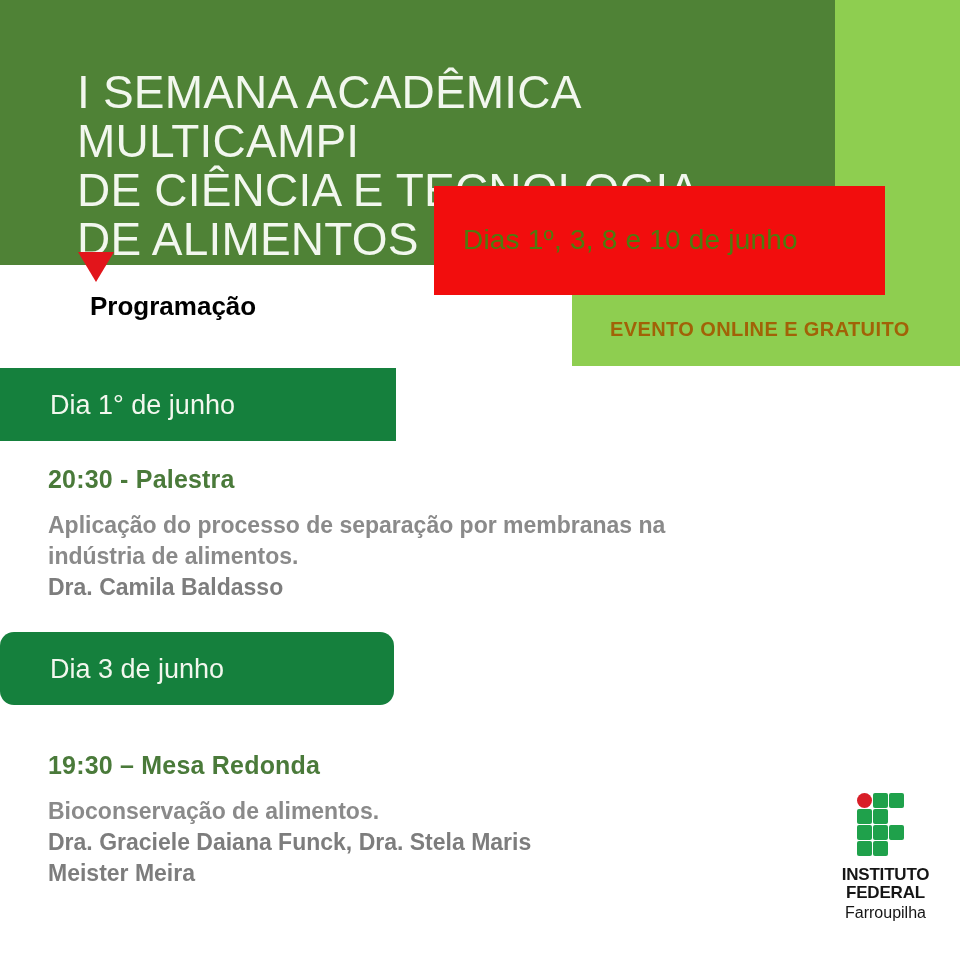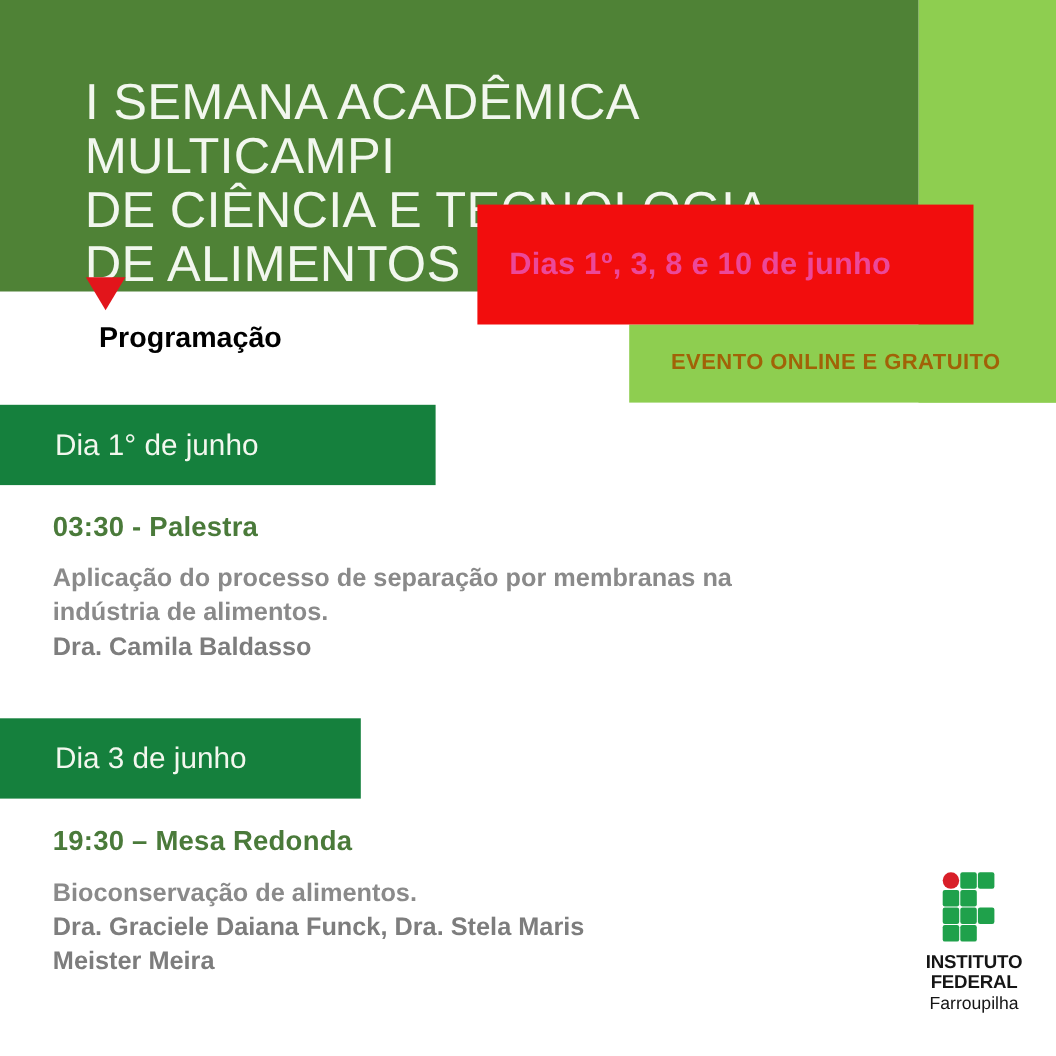--- a/index.html
+++ b/index.html
@@ -66,23 +66,23 @@
     line-height: 49px;
     letter-spacing: 0.2px;
     white-space: pre-line;
   }
 
   
   .dates-text {
     position: absolute;
     left: 463px;
     top: 224px;
-    color: #ec4899;
+    color: #4d7c0f;
     font-size: 28px;
-    font-weight: bold;
+    font-weight: normal;
     letter-spacing: 0.2px;
   }
 
   
   .online-text {
     position: absolute;
     left: 610px;
     top: 318px;
     color: #a16207;
     font-size: 20px;
@@ -121,21 +121,21 @@
     position: absolute;
     left: 50px;
     top: 50%;
     transform: translateY(-50%);
     color: #F2F7EE;
     font-size: 27px;
     font-weight: 400;
     white-space: nowrap;
   }
   #day-bar-1 { top: 368px; width: 396px; height: 73px; }
-  #day-bar-2 { top: 653px; width: 328px; height: 73px; }
+  #day-bar-2 { top: 632px; width: 394px; height: 73px; border-radius: 14px; }
 
   
   .session { position: absolute; left: 48px; }
   #session-1 { top: 465px; }
   #session-2 { top: 751px; }
 
   .session-heading {
     color: #4A7A3A;
     font-size: 25px;
     font-weight: bold;
@@ -220,21 +220,21 @@
 
   <div class="online-text">EVENTO ONLINE E GRATUITO</div>
 
   <div class="triangle-marker"></div>
   <div class="programacao-text">Programação</div>
 
   <div class="day-bar" id="day-bar-1">
     <span class="day-bar-label">Dia 1° de junho</span>
   </div>
   <div class="session" id="session-1">
-    <p class="session-heading">03:30 - Palestra</p>
+    <p class="session-heading">20:30 - Palestra</p>
     <p class="session-desc">Aplicação do processo de separação por membranas na
 indústria de alimentos.</p>
     <p class="session-speakers">Dra. Camila Baldasso</p>
   </div>
 
   <div class="day-bar" id="day-bar-2">
     <span class="day-bar-label">Dia 3 de junho</span>
   </div>
   <div class="session" id="session-2">
     <p class="session-heading">19:30 – Mesa Redonda</p>

